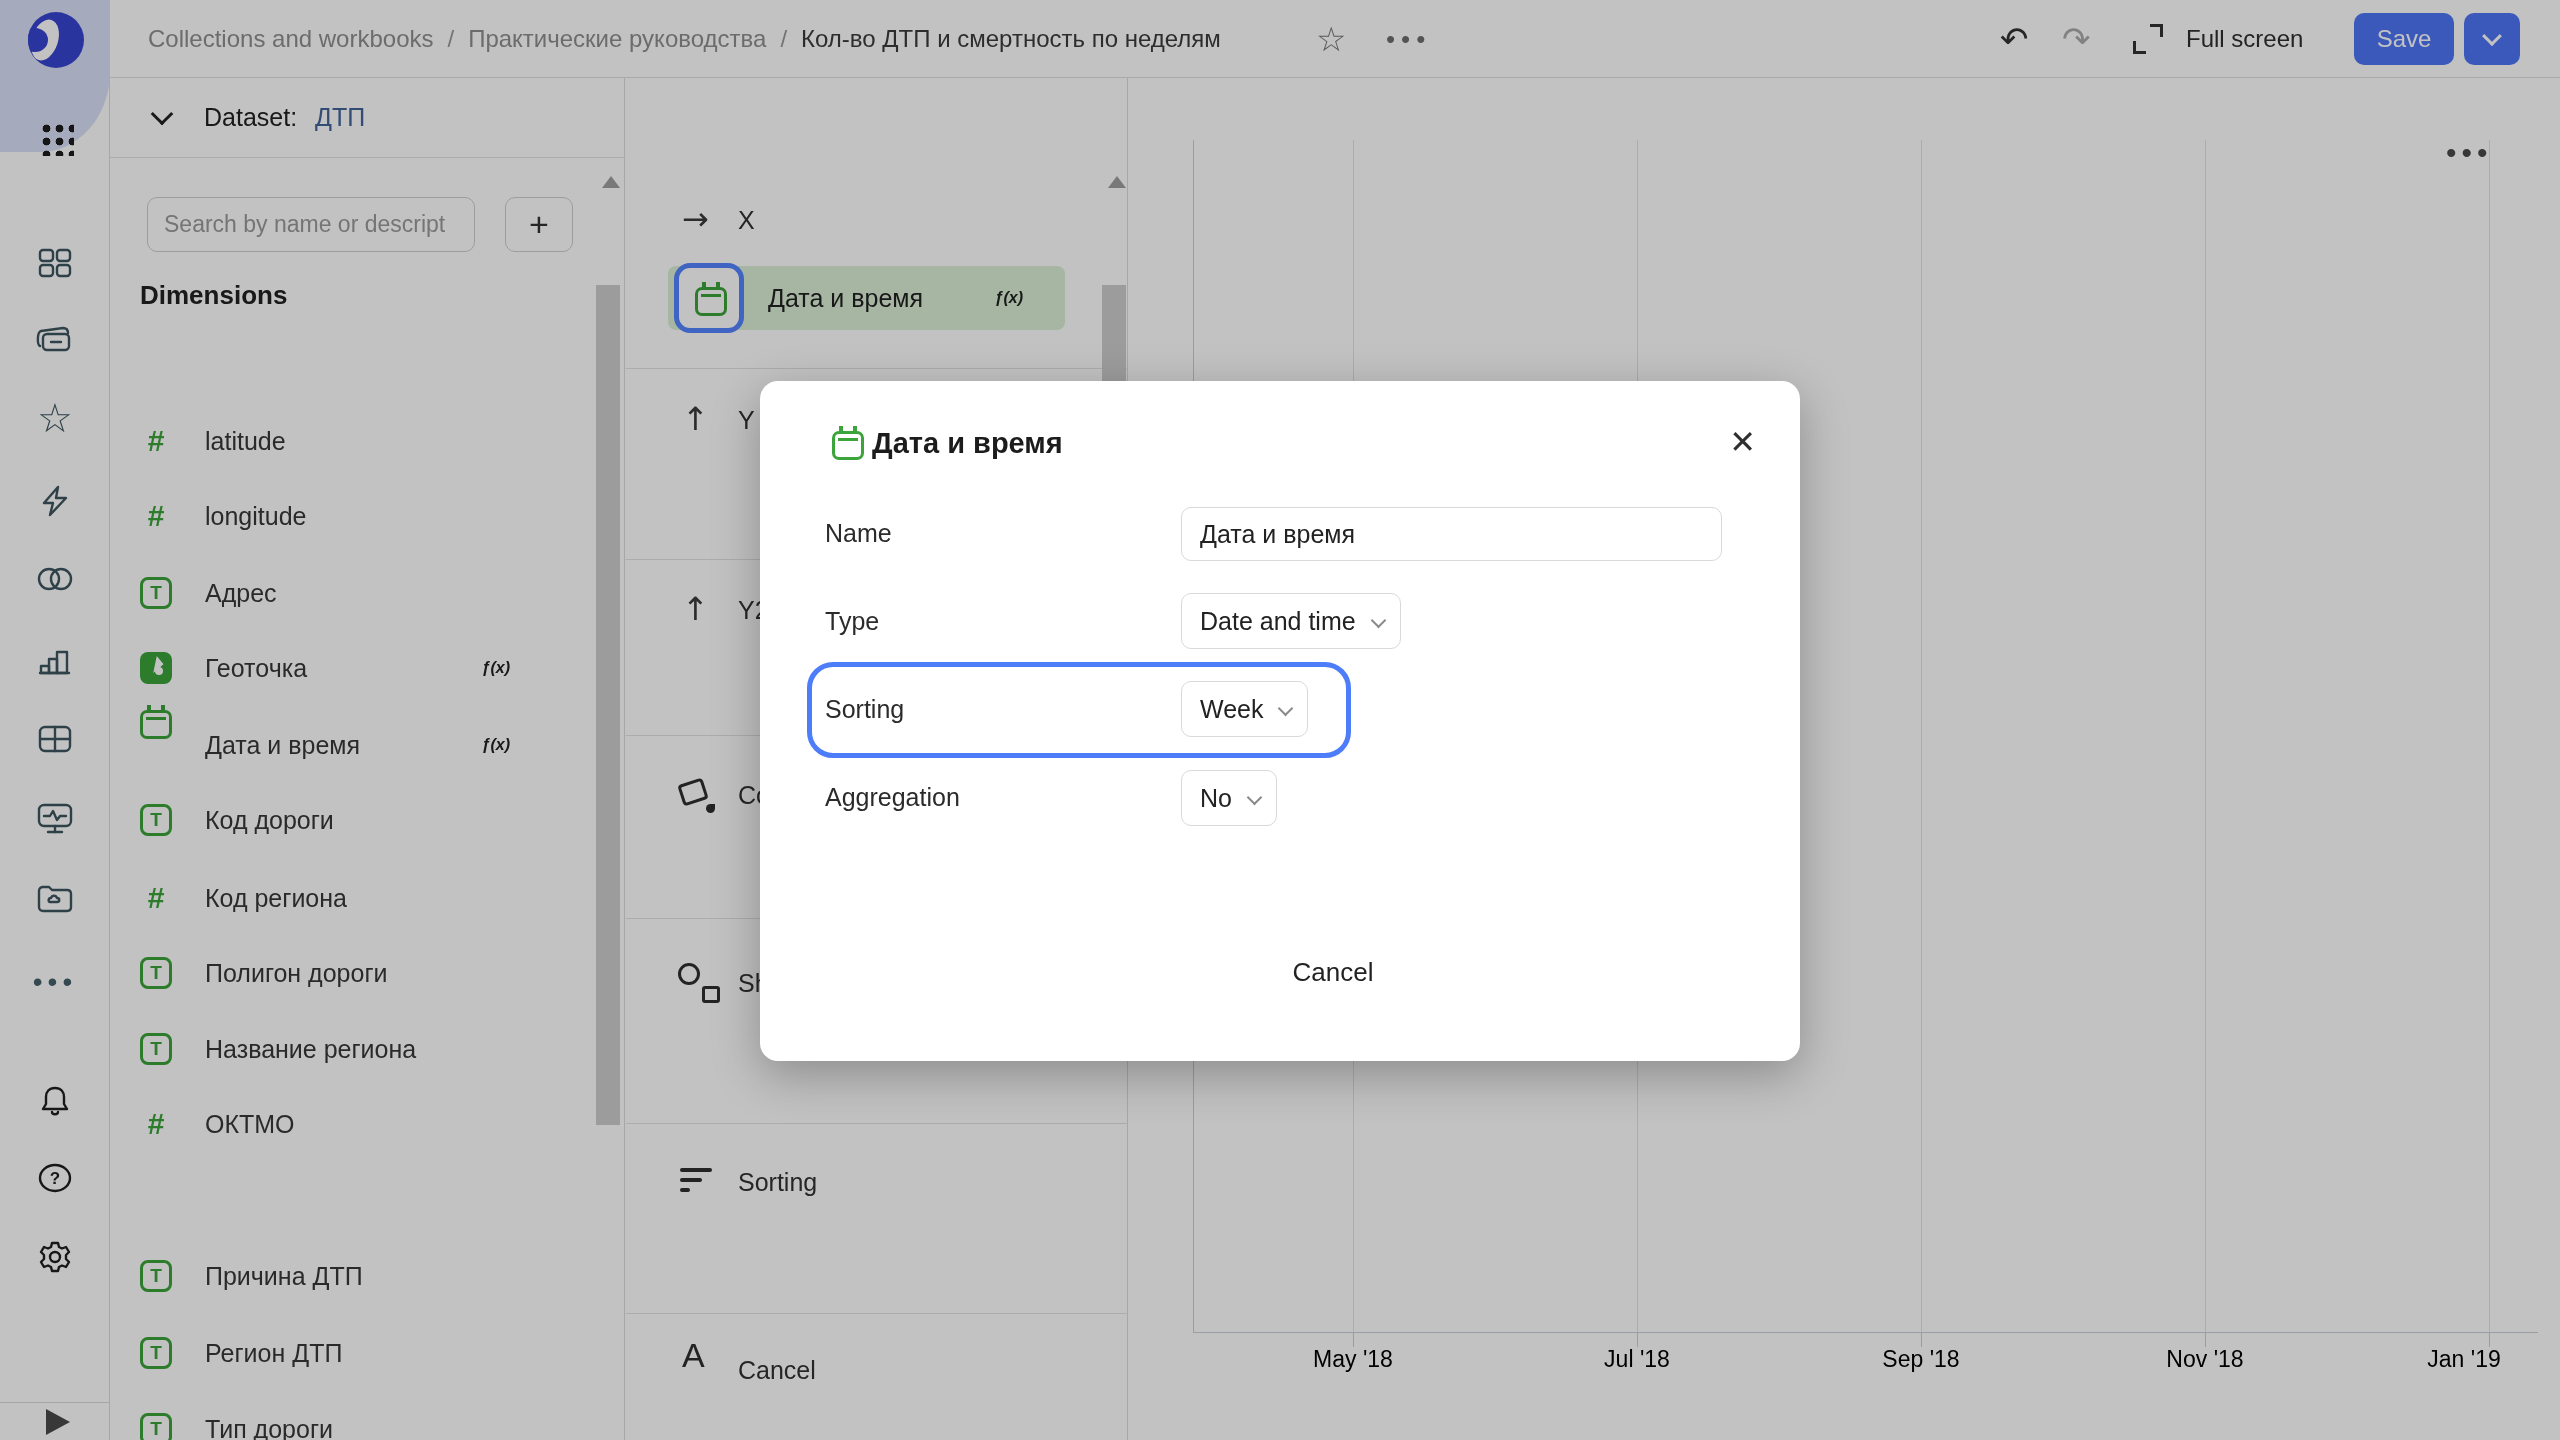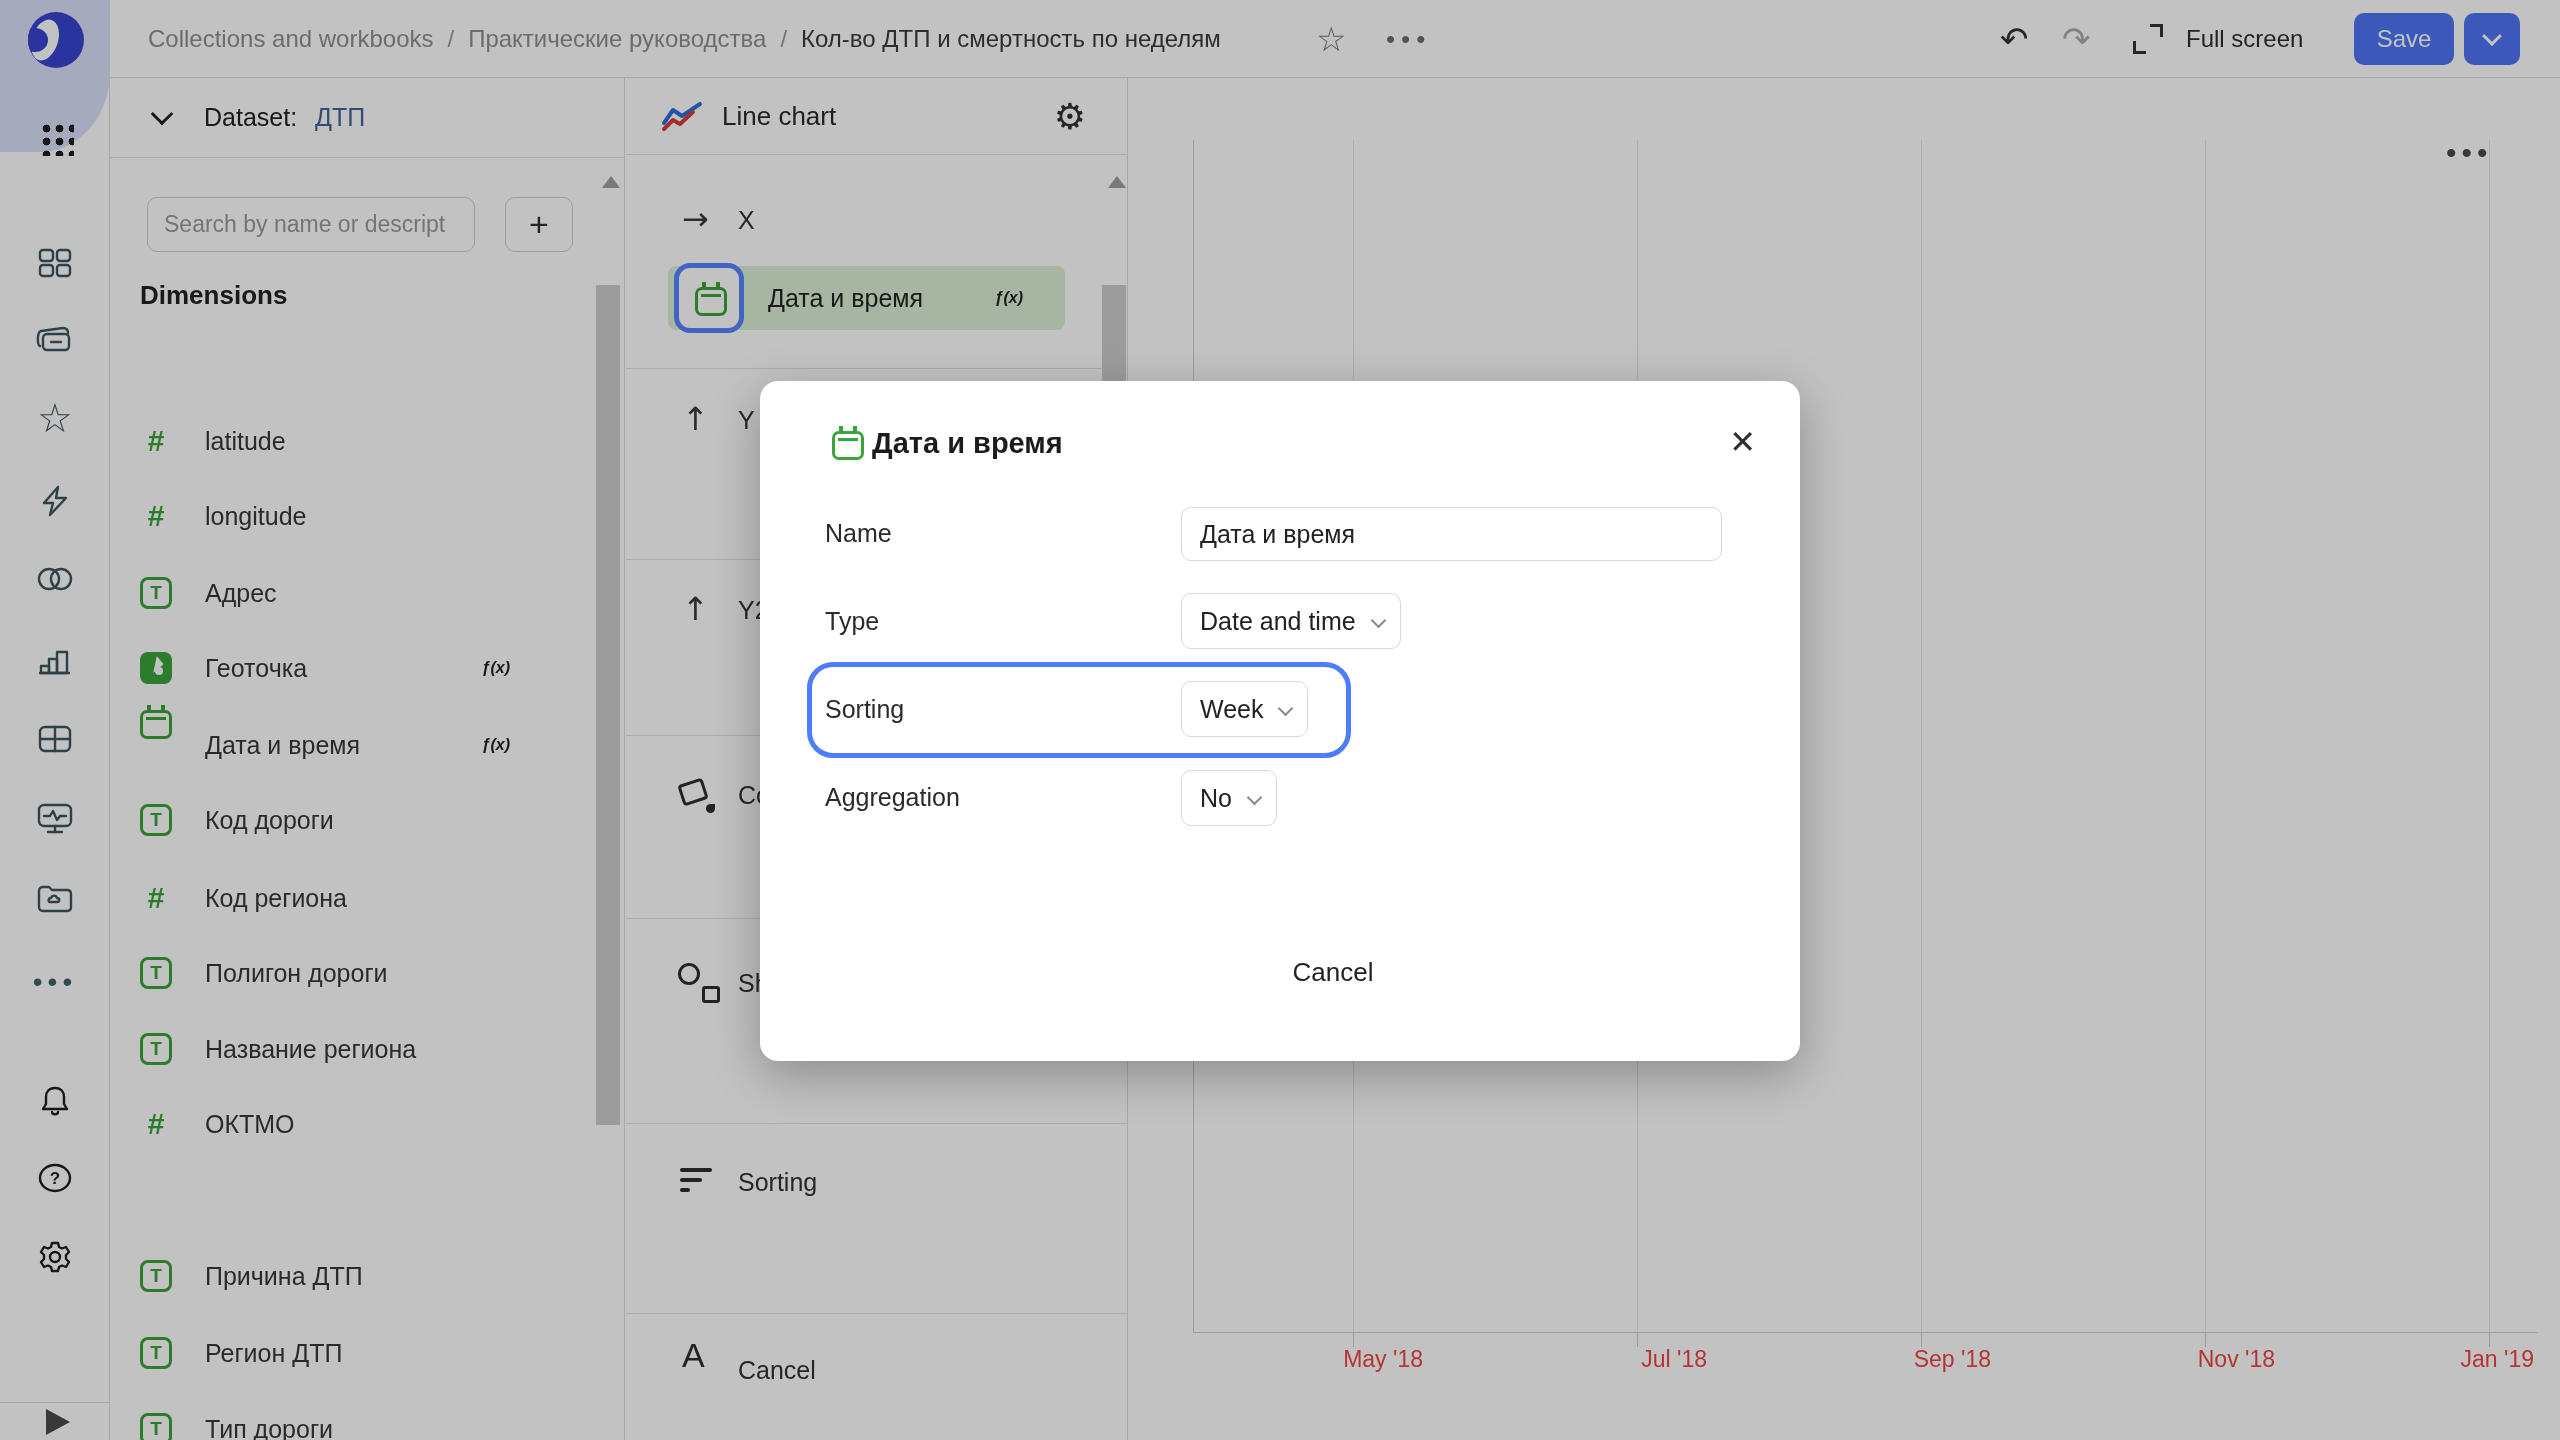--- a/index.html
+++ b/index.html
@@ -95,21 +95,21 @@
   .ic-sort{position:absolute;width:36px;height:30px;}
   .ic-sort b{position:absolute;left:0;height:4px;background:#2e2e2e;border-radius:2px;}
   .ic-labelA{position:absolute;font-size:34px;color:#2e2e2e;}
 
   
   .canvas{position:absolute;left:1128px;top:78px;width:1432px;height:1362px;background:#fff;}
   .gline{position:absolute;top:62px;width:1px;height:1192px;background:#e2e2e2;}
   .yaxis{position:absolute;left:65px;top:62px;width:1px;height:1192px;background:#c9cfd8;}
   .xaxis{position:absolute;left:65px;top:1254px;width:1345px;height:1px;background:#c9cfd8;}
   .tick{position:absolute;top:1255px;width:1px;height:14px;background:#c9cfd8;}
-  .tick-lbl{position:absolute;top:1268px;width:140px;margin-left:-70px;text-align:right;font-size:23px;color:#ef4444;}
+  .tick-lbl{position:absolute;top:1268px;width:140px;margin-left:-70px;text-align:center;font-size:23px;color:#000000;}
   .cv-dots{position:absolute;left:1318px;top:58px;font-size:30px;letter-spacing:5px;color:#4a4a4a;}
 
   
   .backdrop{position:absolute;left:0;top:0;width:2560px;height:1440px;background:rgba(0,0,0,0.24);z-index:40;}
   .modal{position:absolute;left:760px;top:381px;width:1040px;height:680px;background:#fff;border-radius:18px;box-shadow:0 14px 48px rgba(0,0,0,.28);z-index:50;}
   .m-title{position:absolute;left:112px;top:46px;font-size:29px;font-weight:bold;color:#1c1c1c;}
   .m-cal{position:absolute;left:72px;top:50px;width:32px;}
   .m-close{position:absolute;right:44px;top:42px;font-size:32px;color:#2f2f2f;font-family:"DejaVu Sans",sans-serif;}
   .m-lbl{position:absolute;left:65px;font-size:25px;color:#2b2b2b;}
   .m-input{position:absolute;left:421px;top:126px;width:541px;height:54px;border:1.5px solid #d9d9d9;border-radius:10px;display:flex;align-items:center;padding-left:18px;font-size:25px;color:#222;background:#fff;}
@@ -300,28 +300,20 @@
       </div>
 
     <div class="sb-track" style="left:486px;top:90px;height:1272px">
       <div class="sb-up" style="top:8px"></div>
       <div class="sb-thumb" style="top:117px;height:840px"></div>
 
     </div>
   </div>
 
   <div class="cc-panel">
-    <div class="cc-head">
-      <svg width="44" height="34" viewBox="0 0 44 34" style="margin-left:34px">
-        <polyline points="4,24 13,11 22,17 40,5" fill="none" stroke="#2f6fe0" stroke-width="4" stroke-linecap="round" stroke-linejoin="round"></polyline>
-        <polyline points="4,30 13,21 20,25 33,13" fill="none" stroke="#d93a3a" stroke-width="4" stroke-linecap="round" stroke-linejoin="round"></polyline>
-      </svg>
-      <span class="t">Line chart</span>
-      <span class="cc-gear">⚙</span>
-    </div>
 
     <span class="sec-arrow" style="left:56px;top:122px">→</span>
     <span class="sec-lbl" style="left:112px;top:128px">X</span>
     <div class="chip">
       <span class="chip-iconbox">
           <span class="fi fi-cal"></span>
         </span>
       <span class="cname">Дата и время</span>
       <span class="fx">ƒ(x)</span>
     </div>

